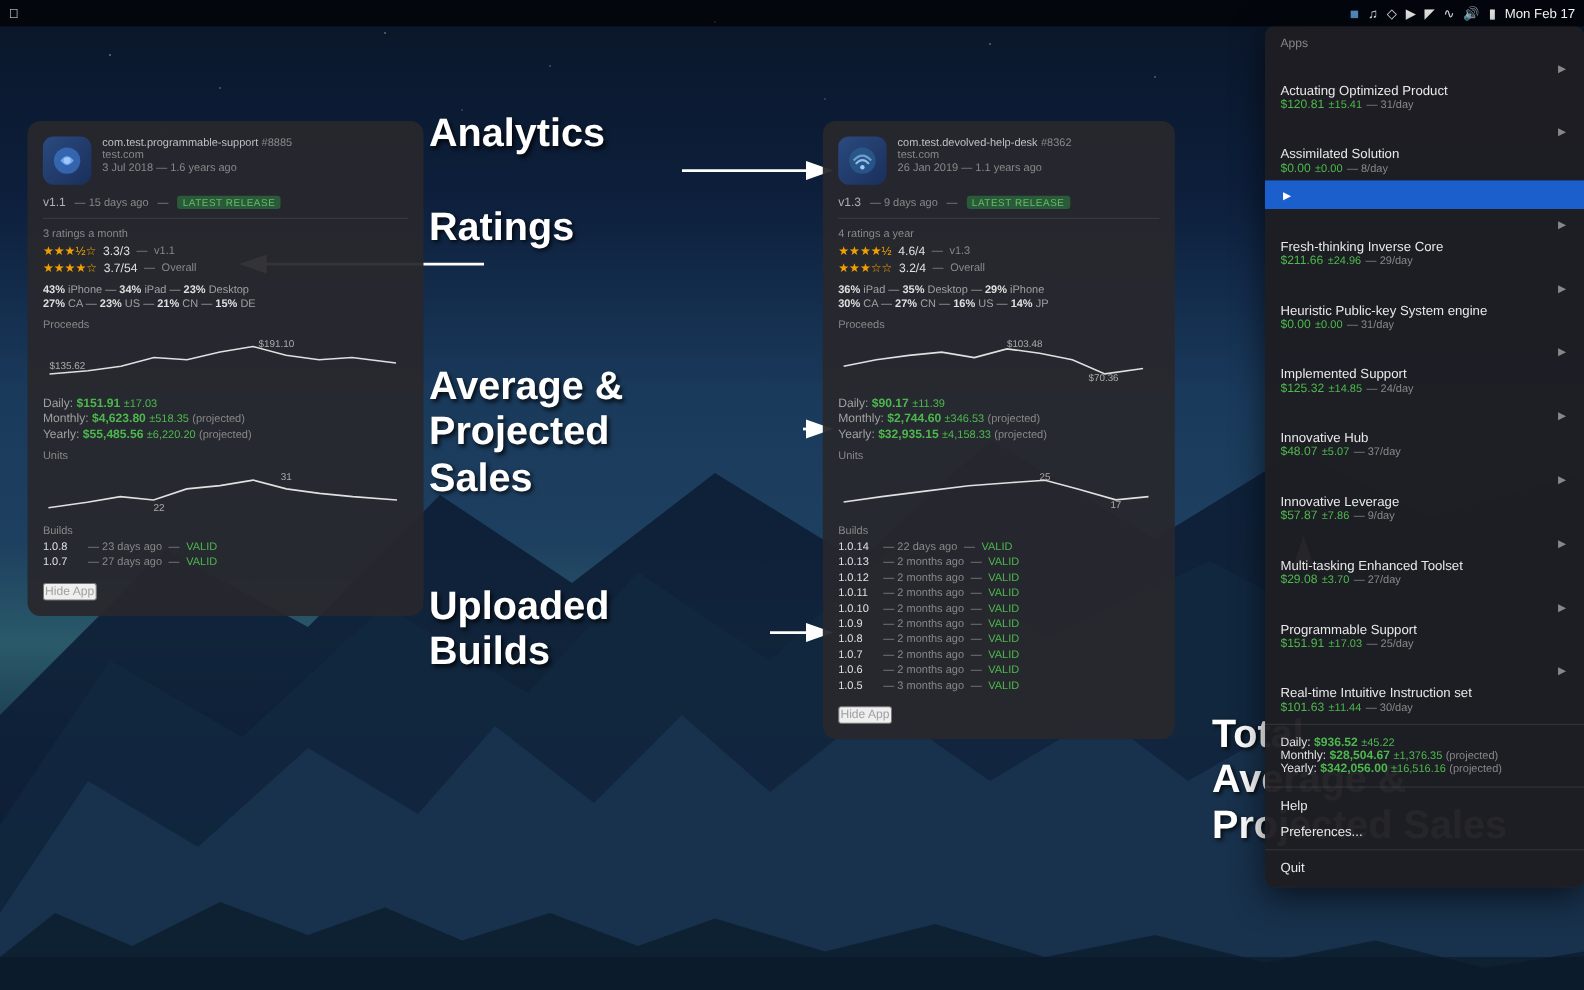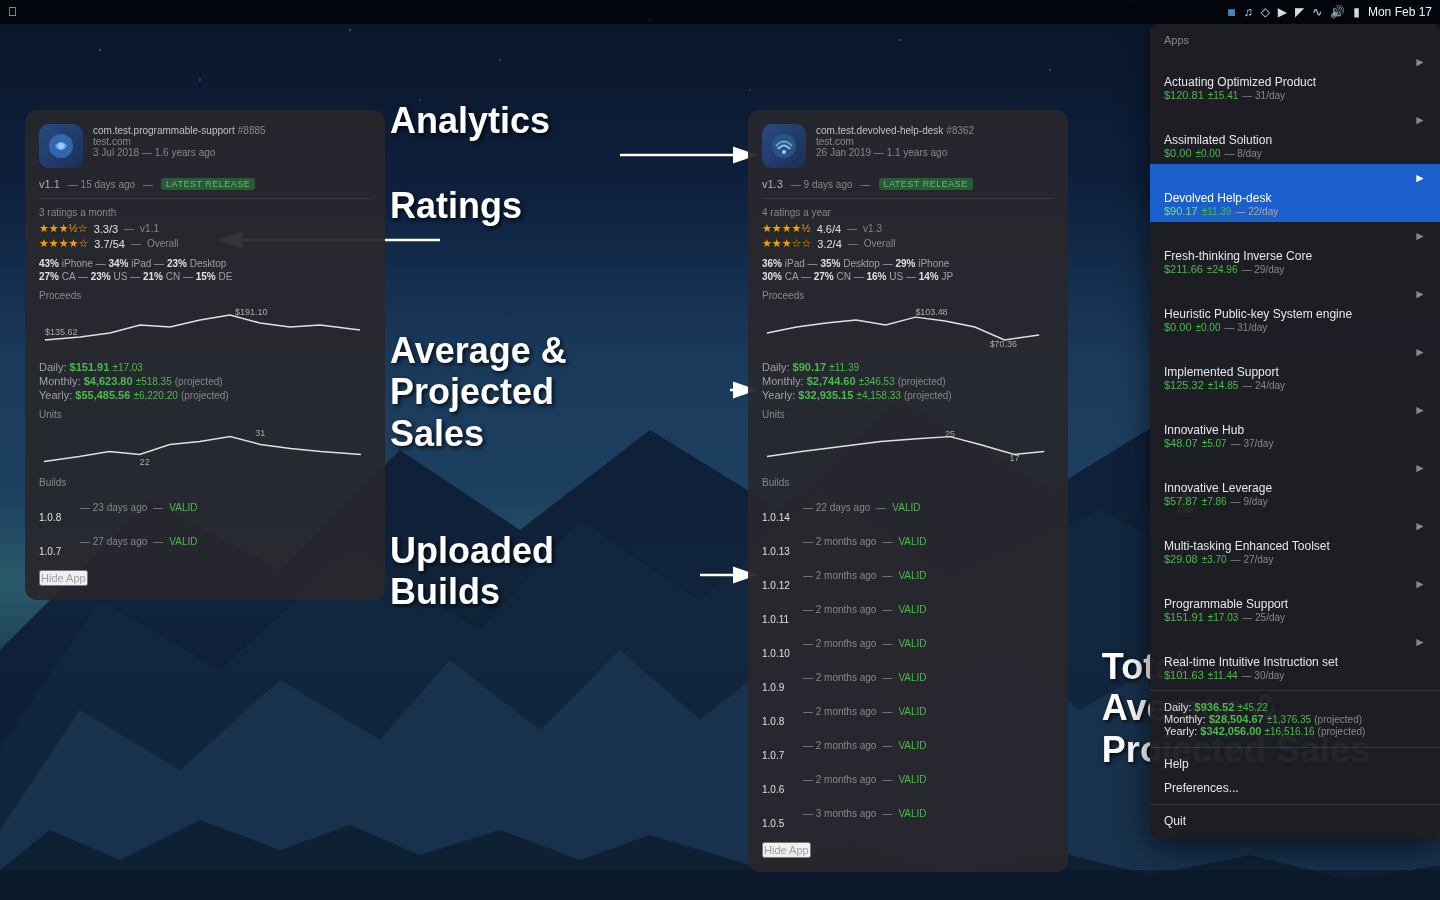--- a/index.html
+++ b/index.html
@@ -258,21 +258,20 @@
       display: flex;
       align-items: center;
       gap: 6px;
       margin-bottom: 3px;
     }
 
     .build-version {
       color: #e0e0e0;
       font-size: 10px;
       min-width: 35px;
-      margin-top: 20px;
     }
 
     .build-date {
       color: #888;
       font-size: 10px;
     }
 
     .valid-badge {
       color: #4db84d;
       font-size: 10px;
@@ -793,28 +792,20 @@
       <div class="dropdown-item-price">
         <span class="price-main">$0.00</span>
         <span class="price-variance">±0.00</span>
         <span class="price-daily">— 8/day</span>
       </div>
     </div>
     <span class="dropdown-arrow">►</span>
   </div>
 
   <div class="dropdown-item selected">
-    <div class="dropdown-item-content">
-      <div class="dropdown-item-name">Devolved Help-desk</div>
-      <div class="dropdown-item-price">
-        <span class="price-main">$90.17</span>
-        <span class="price-variance">±11.39</span>
-        <span class="price-daily">— 22/day</span>
-      </div>
-    </div>
     <span class="dropdown-arrow">►</span>
   </div>
 
   <div class="dropdown-item">
     <div class="dropdown-item-content">
       <div class="dropdown-item-name">Fresh-thinking Inverse Core</div>
       <div class="dropdown-item-price">
         <span class="price-main">$211.66</span>
         <span class="price-variance">±24.96</span>
         <span class="price-daily">— 29/day</span>

